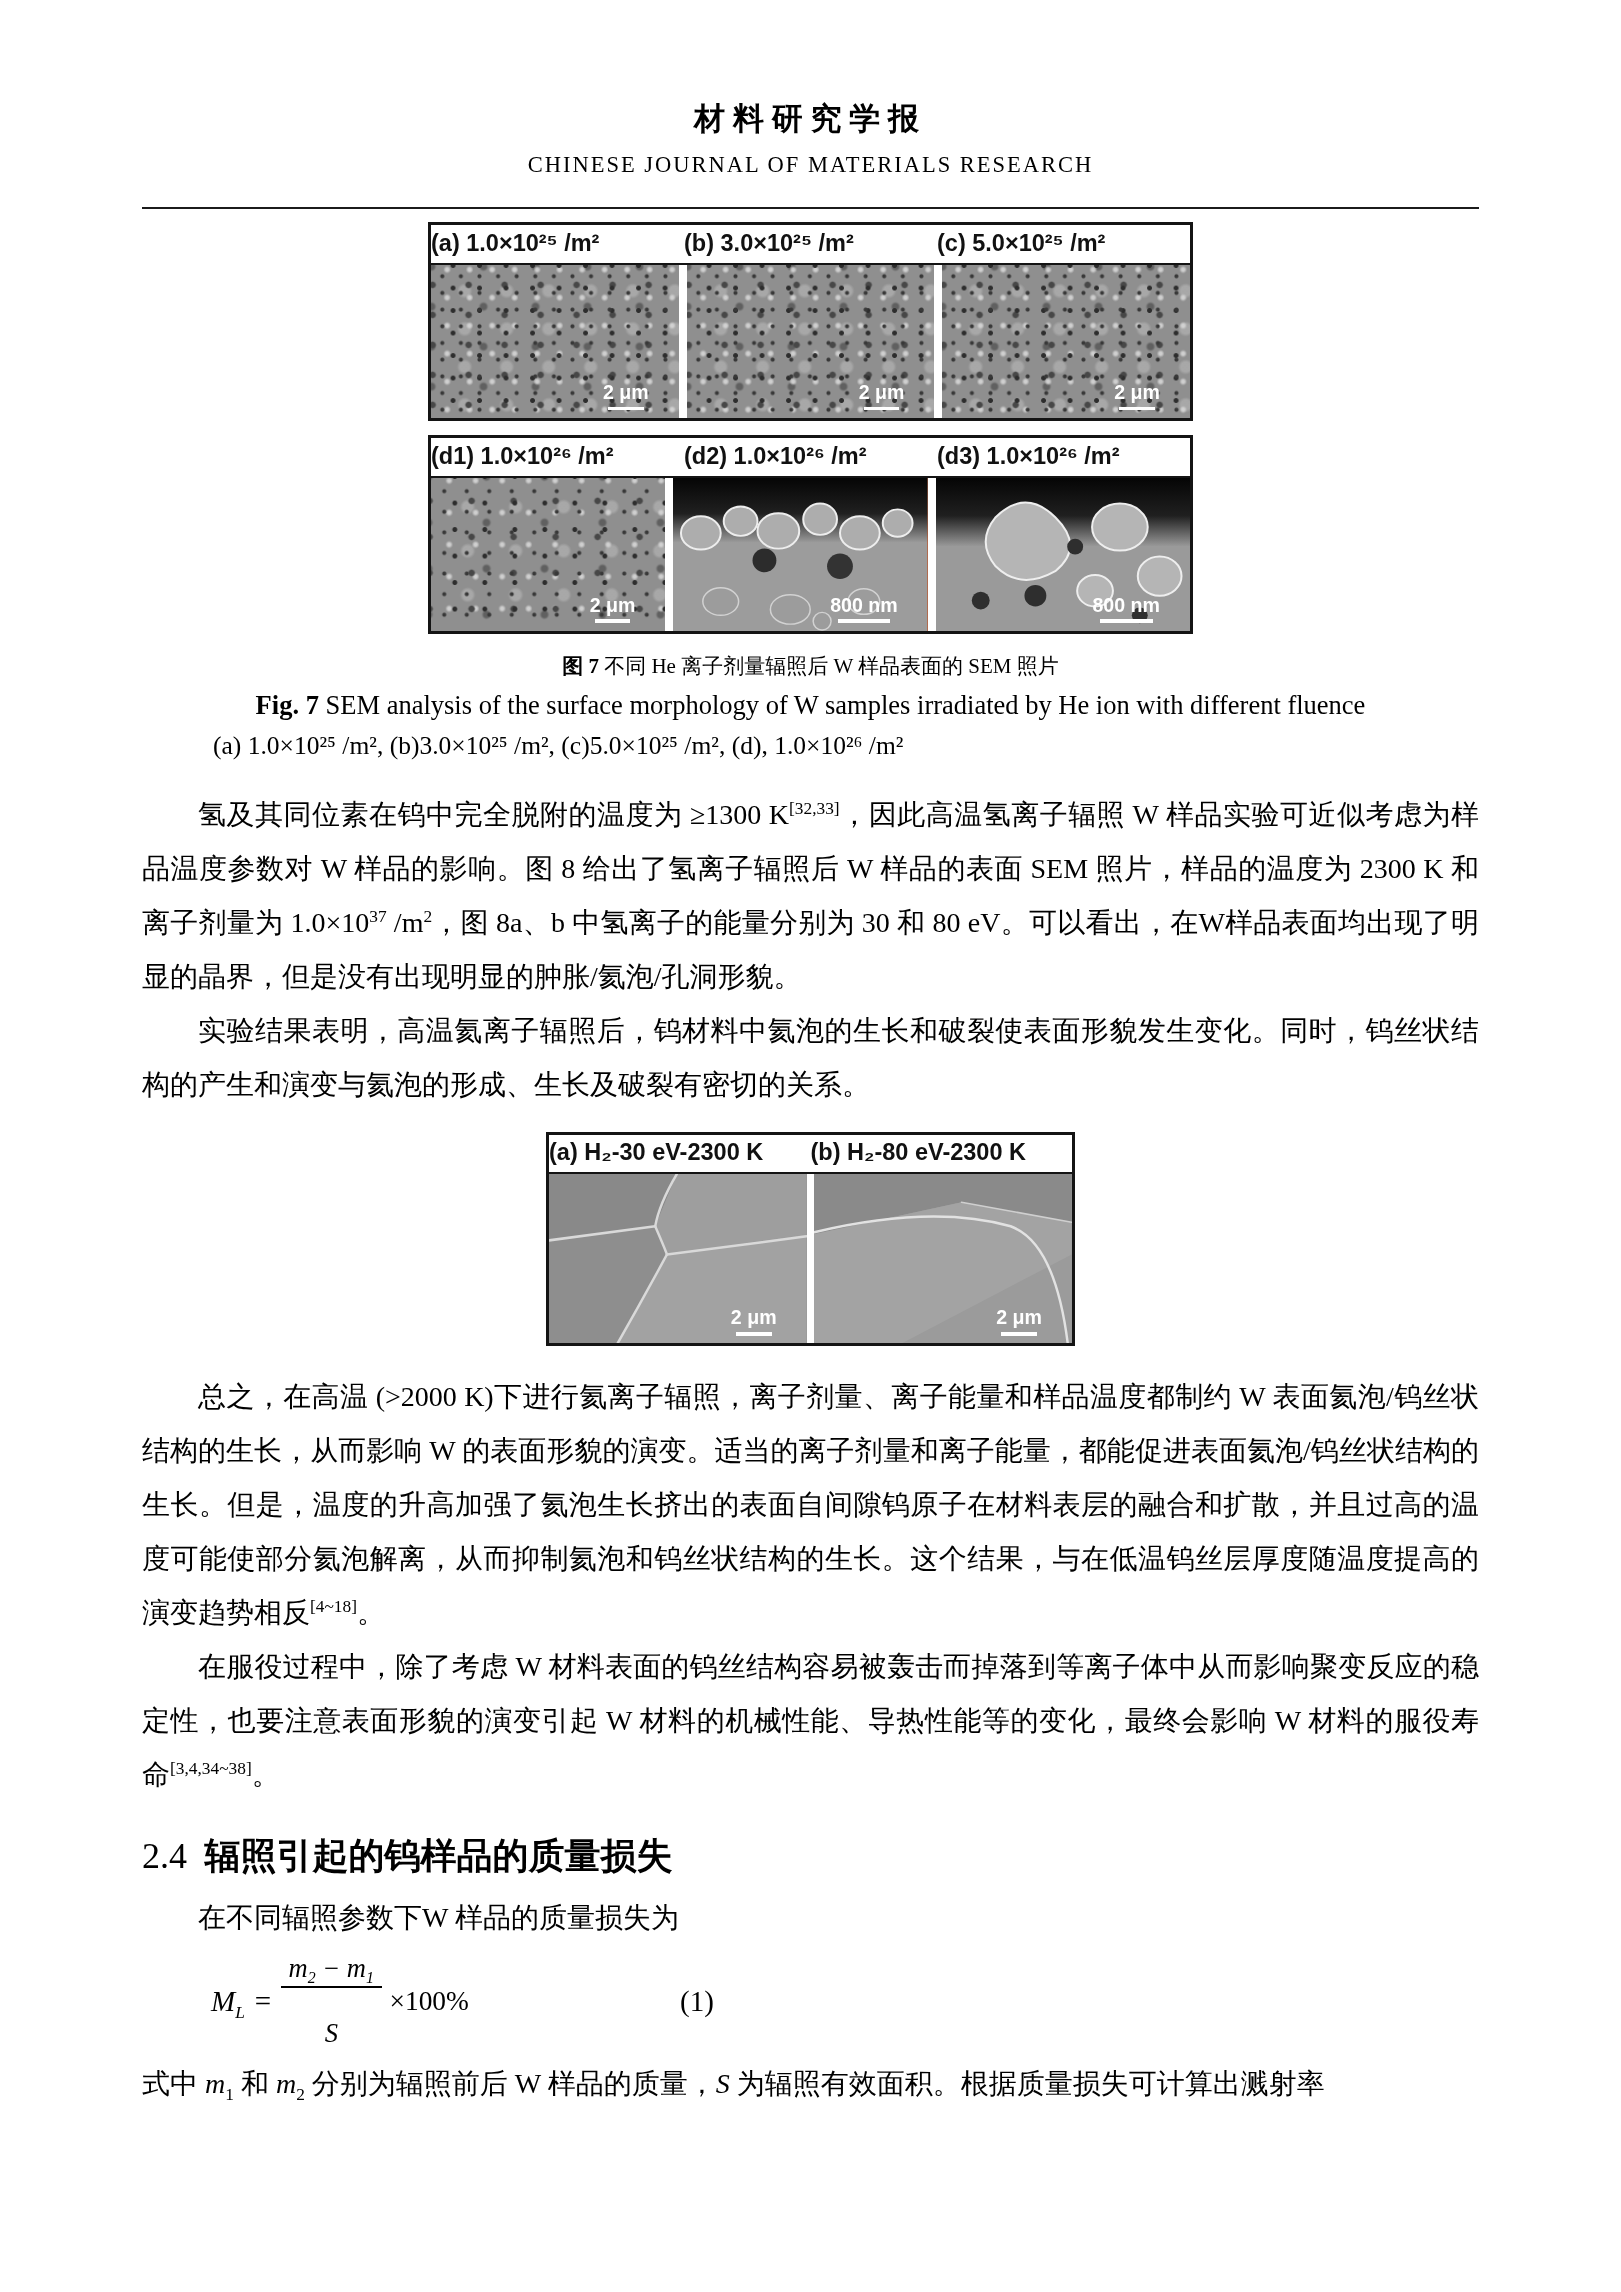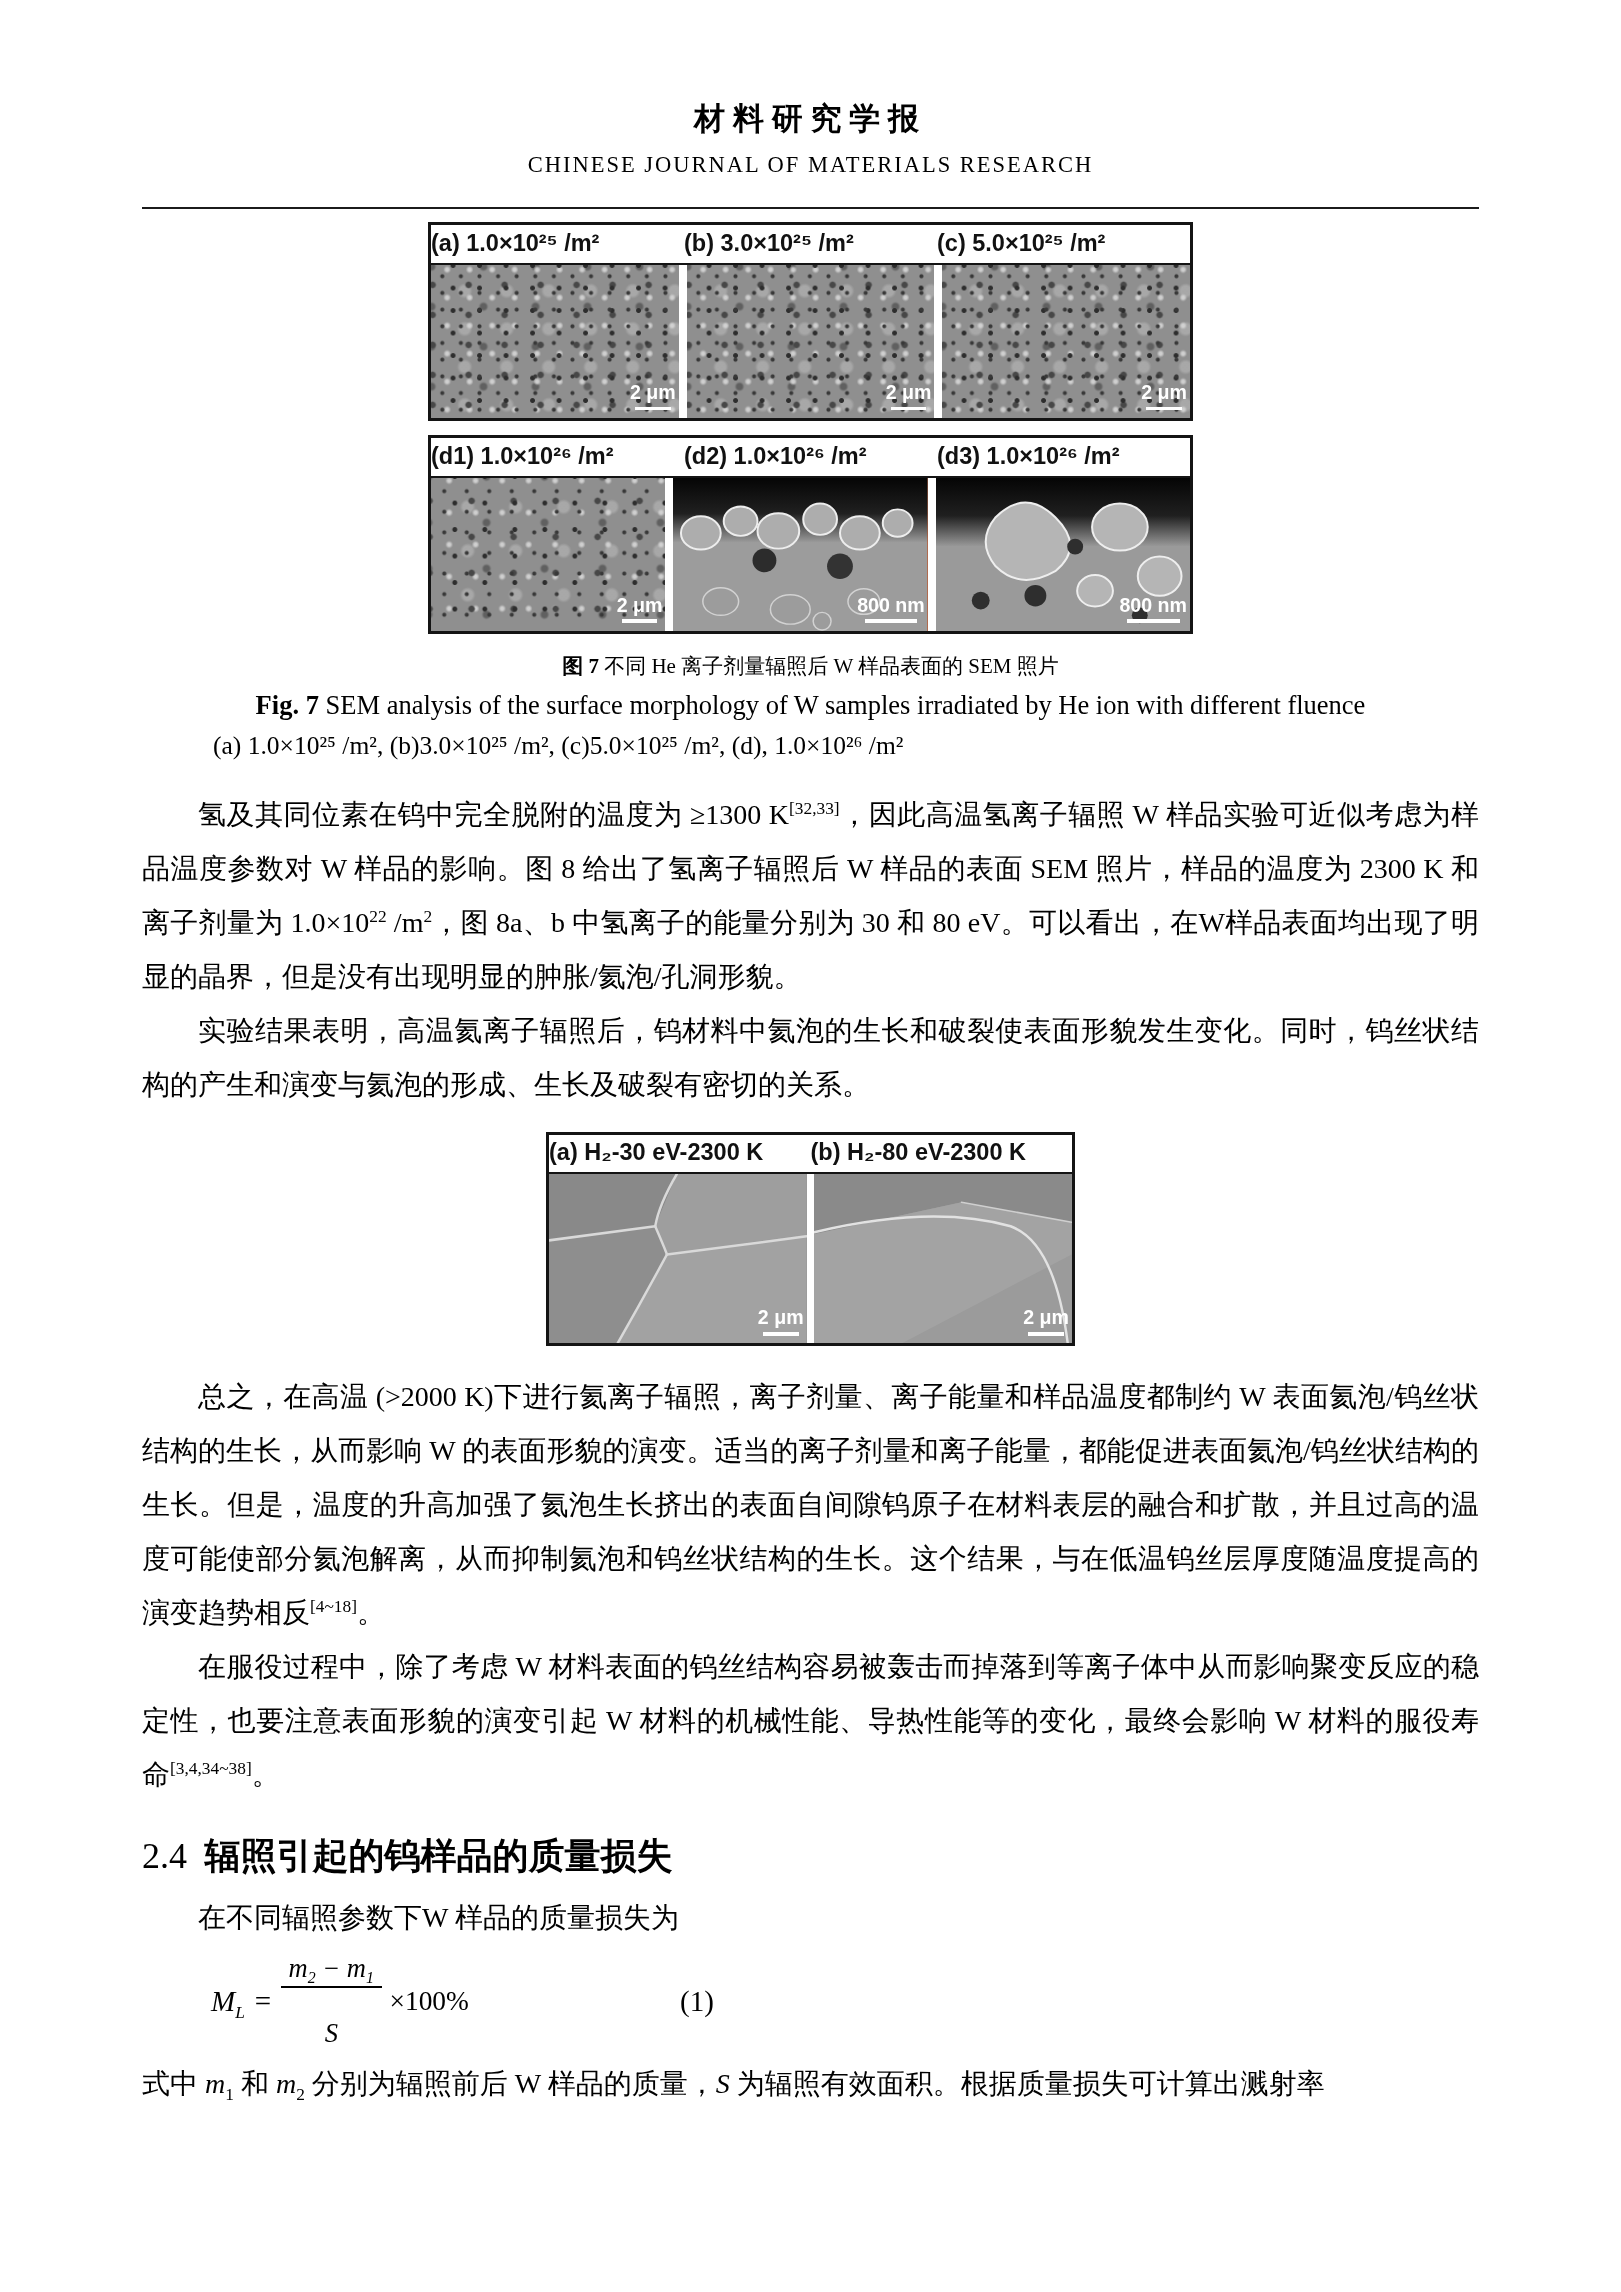--- a/index.html
+++ b/index.html
@@ -40,21 +40,21 @@
     background-position:2px 2.9px,8.8px 11.8px,19.6px 4.9px,4.9px 18.6px,12.7px 6.9px,26.5px 21.6px;
   }
   .sem-porous.coarse{
     background-size:22.5px 20.6px,30px 26.5px,42px 36px,26.5px 32px,48px 44px,58px 46px;
   }
   .sem-bubbles{background-color:#c2410c;padding-left:20px;}
   .sem-grains{background-color:#969696;}
   .sem-art{position:absolute;inset:0;width:100%;height:100%;display:block;}
 
   
-  .scalebar{position:absolute;right:3px;bottom:7.8px;z-index:3;color:#fff;text-align:center;
+  .scalebar{position:absolute;right:30px;bottom:7.8px;z-index:3;color:#fff;text-align:center;
     font-family:"Liberation Sans","DejaVu Sans",sans-serif;font-weight:bold;font-size:19.6px;line-height:1;}
   .scalebar .bar{display:block;height:3.9px;background:#fff;width:78%;margin:3.9px auto 0;}
 
   
   figcaption{margin-top:11.8px;}
   .cap-line{text-align:center;font-size:21px;line-height:39px;}
   .cap-en{font-size:26.5px;}
   .cap-line b{font-weight:bold;}
   .cap-detail{text-align:left;font-size:25.5px;line-height:37px;margin:2px 0 0 -294px;}
   .fig7 figcaption{width:1337px;margin-left:-286px;}
@@ -179,21 +179,21 @@
     </div>
 
     <figcaption>
       <div class="cap-line cap-cn"><b>图 7</b><span> 不同 He 离子剂量辐照后 W 样品表面的 SEM 照片</span></div>
       <div class="cap-line cap-en"><b>Fig. 7</b><span> SEM analysis of the surface morphology of W samples irradiated by He ion with different fluence</span></div>
       <div class="cap-detail">(a) 1.0×10²⁵ /m², (b)3.0×10²⁵ /m², (c)5.0×10²⁵ /m², (d), 1.0×10²⁶ /m²</div>
     </figcaption>
   </figure>
 
   <section class="body-text">
-      <p class="body-para indent"><span>氢及其同位素在钨中完全脱附的温度为 ≥1300 K</span><sup>[32,33]</sup><span>，因此高温氢离子辐照 W 样品实验可近似考虑为样品温度参数对 W 样品的影响。图 8 给出了氢离子辐照后 W 样品的表面 SEM 照片，样品的温度为 2300 K 和离子剂量为 1.0×10</span><sup>22</sup><span> /m</span><sup>2</sup><span>，图 8a、b 中氢离子的能量分别为 30 和 80 eV。可以看出，在W样品表面均出现了明显的晶界，但是没有出现明显的肿胀/氦泡/孔洞形貌。</span></p>
+      <p class="body-para indent"><span>氢及其同位素在钨中完全脱附的温度为 ≥1300 K</span><sup>[32,33]</sup><span>，因此高温氢离子辐照 W 样品实验可近似考虑为样品温度参数对 W 样品的影响。图 8 给出了氢离子辐照后 W 样品的表面 SEM 照片，样品的温度为 2300 K 和离子剂量为 1.0×10</span><sup>37</sup><span> /m</span><sup>2</sup><span>，图 8a、b 中氢离子的能量分别为 30 和 80 eV。可以看出，在W样品表面均出现了明显的晶界，但是没有出现明显的肿胀/氦泡/孔洞形貌。</span></p>
       <p class="body-para indent"><span>实验结果表明，高温氦离子辐照后，钨材料中氦泡的生长和破裂使表面形貌发生变化。同时，钨丝状结构的产生和演变与氦泡的形成、生长及破裂有密切的关系。</span></p>
     </section>
 
   <figure class="fig8">
     <div class="sem-panel">
       <div class="panel-labels">
         <div class="panel-label">(a) H₂-30 eV-2300 K</div>
         <div class="panel-label">(b) H₂-80 eV-2300 K</div>
       </div>
       <div class="panel-images">

